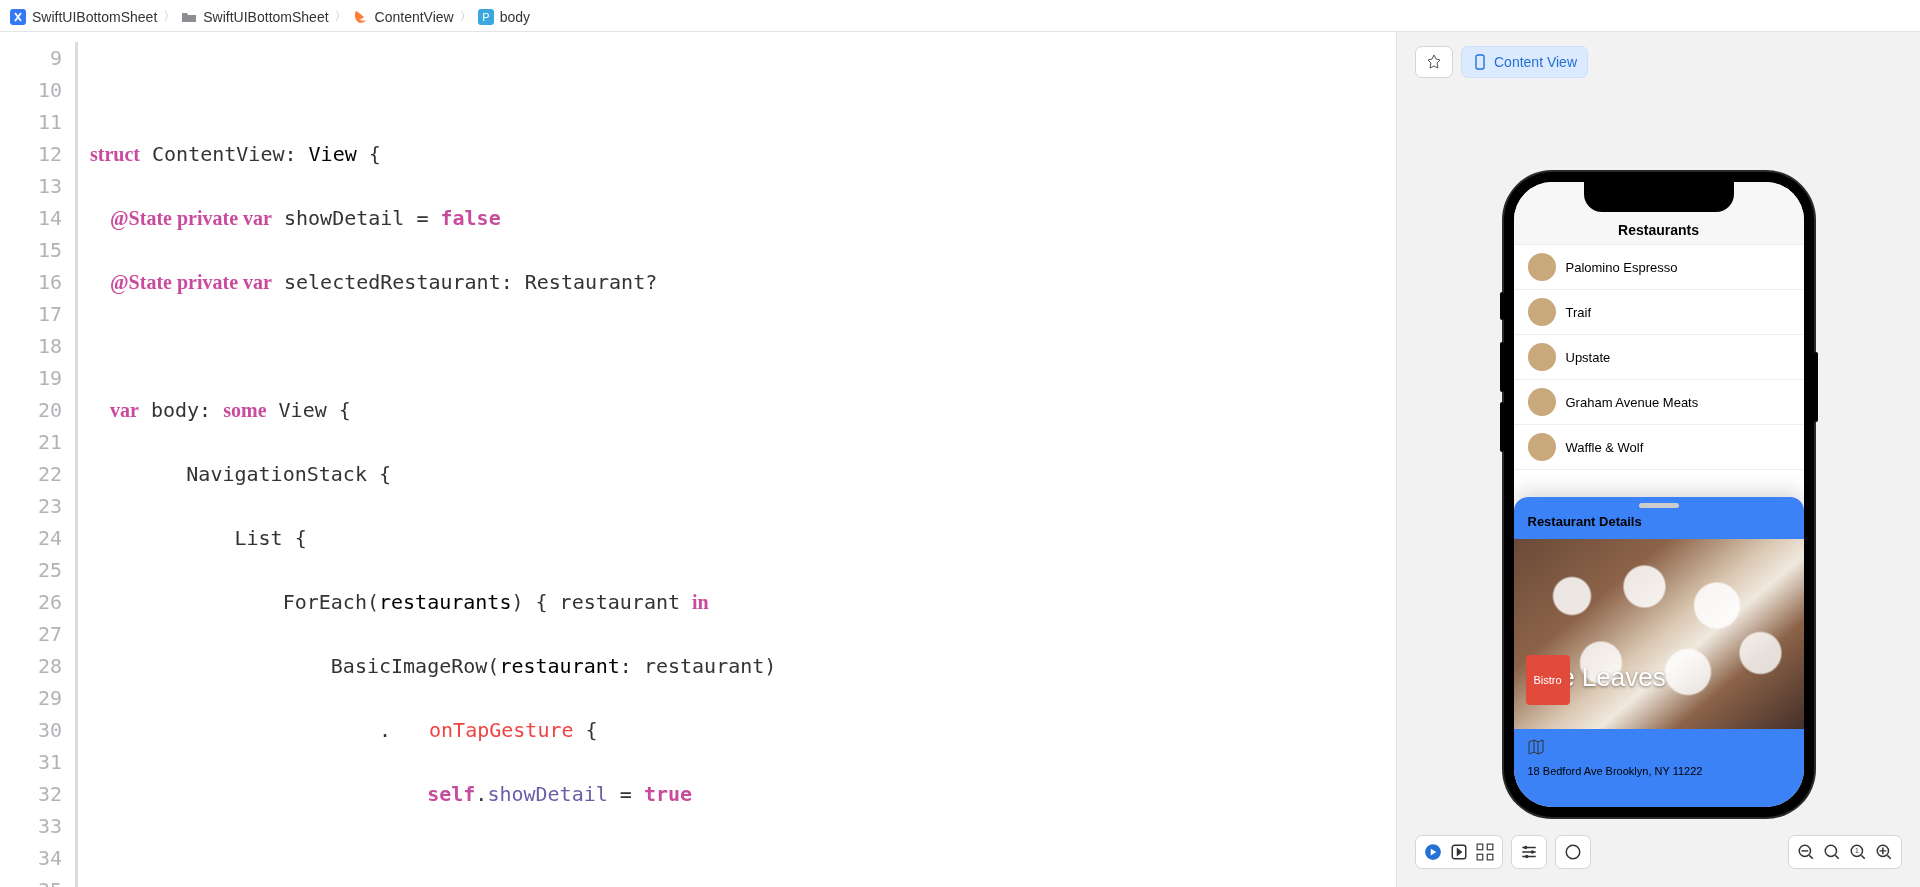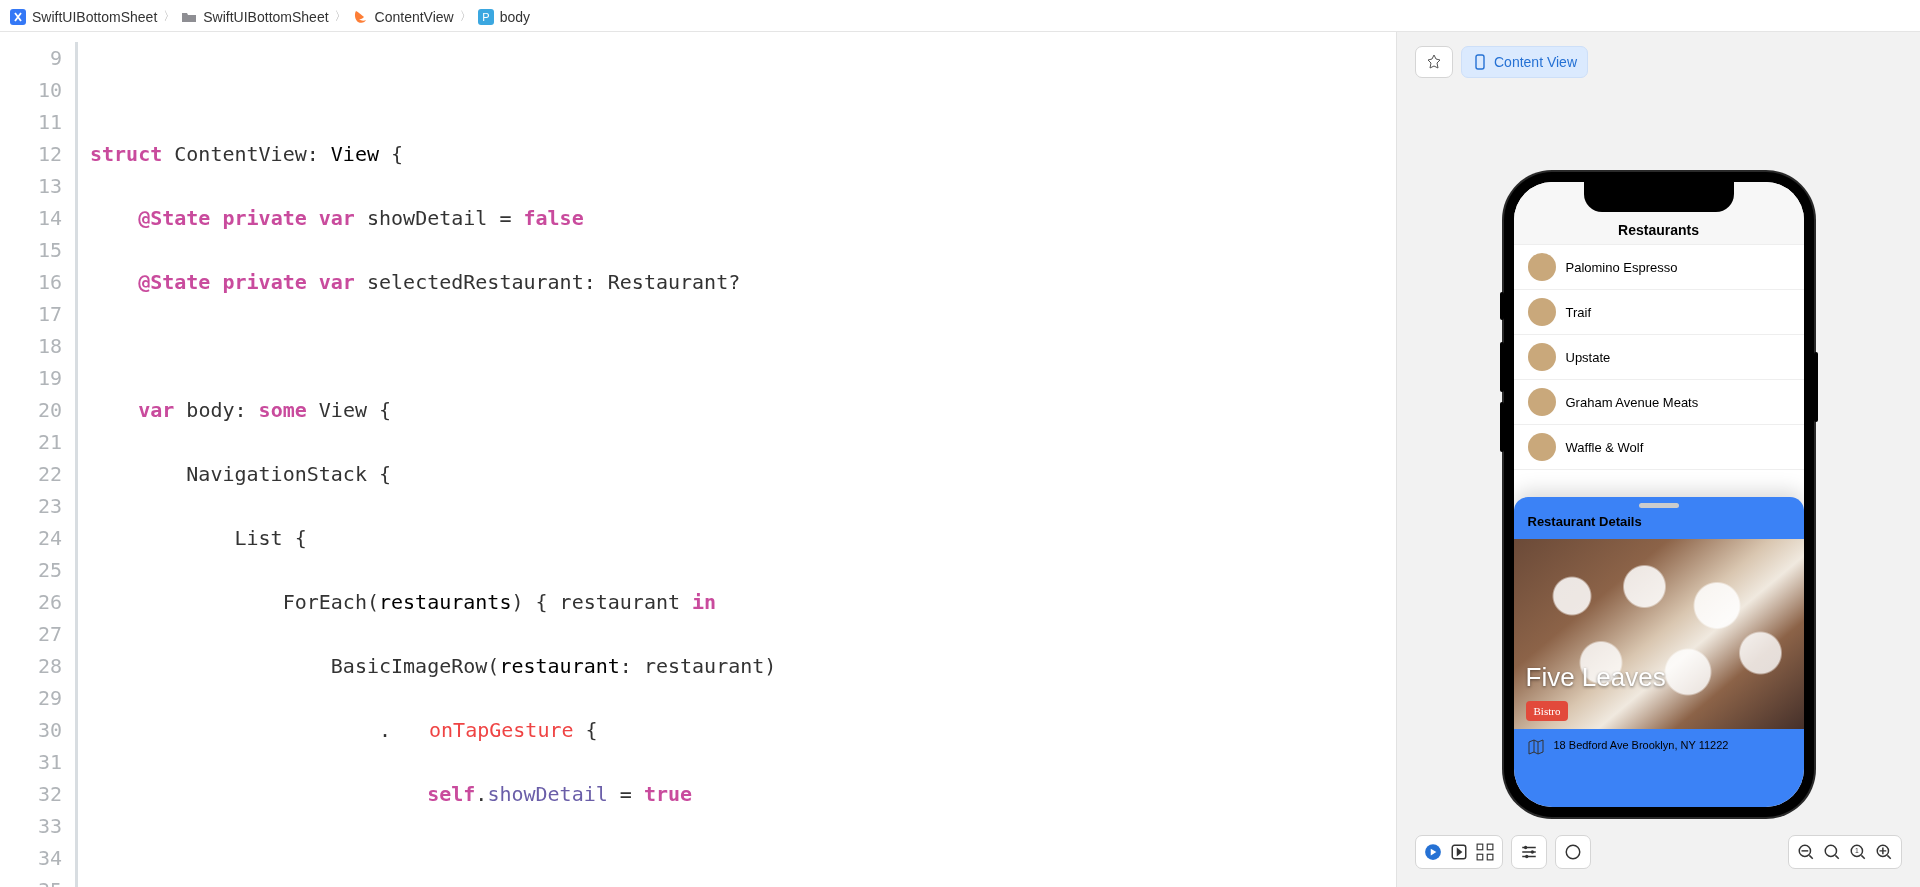--- a/index.html
+++ b/index.html
@@ -56,21 +56,21 @@
   border-left: 3px solid #d8dde1;
   margin-left: 3px;
 }
 .code {
   flex: 1;
   padding: 10px 0 0 8px;
   white-space: pre;
   color: #333;
 }
 .code .line { height: 32px; display: block; }
-.kw { color: #c94b9d; font-weight: 600; }
+.kw { color: #c94b9d; font-weight: 600; font-family: Liberation Serif, serif; }
 .ident { color: #000000; }
 .func { color: #ef4444; margin-left: 38px; }
 .prop { color: #6a5ea8; }
 .bool { color: #c94b9d; font-weight:600; }
 .self { color: #c94b9d; font-weight:600; }
 .preview-panel {
   width: 524px;
   background: #f2f2f2;
   border-left: 1px solid #e2e2e2;
   position: relative;
@@ -215,30 +215,30 @@
     radial-gradient(circle at 30% 65%, rgba(255,255,255,0.8) 0 20px, transparent 22px),
     radial-gradient(circle at 60% 70%, rgba(255,255,255,0.8) 0 22px, transparent 24px),
     radial-gradient(circle at 85% 60%, rgba(255,255,255,0.8) 0 20px, transparent 22px);
 }
 .sheet-img .overlay-name {
   position:absolute; left:12px; bottom:36px;
   color:#fff; font-weight:400; font-size:26px;
   text-shadow:0 1px 3px rgba(0,0,0,0.5);
 }
 .sheet-img .badge {
-  position:absolute; left:12px; bottom:8px;
+  position:absolute; left:12px; bottom:24px;
   background:#e24a3b; color:#fff;
-  font-size:11px; padding:4px 8px;
+  font-size:11px; padding:19px 8px;
   border-radius:4px;
-  font-family:Liberation Serif, serif;
 }
 .sheet-addr {
   display:flex; gap:10px; align-items:flex-start;
   padding:10px 14px;
   font-size:11px;
+  flex-direction:column;
 }
 .sheet-addr svg { width:16px; height:16px; flex-shrink:0; }
 .thumbcolors-0{background:#3d2a1f;}
 .thumbcolors-1{background:#b08a5e;}
 .thumbcolors-2{background:#e8e4df;}
 .thumbcolors-3{background:#c98f3a;}
 .thumbcolors-4{background:#d9b98a;}
 </style>
 </head>
 <body>

